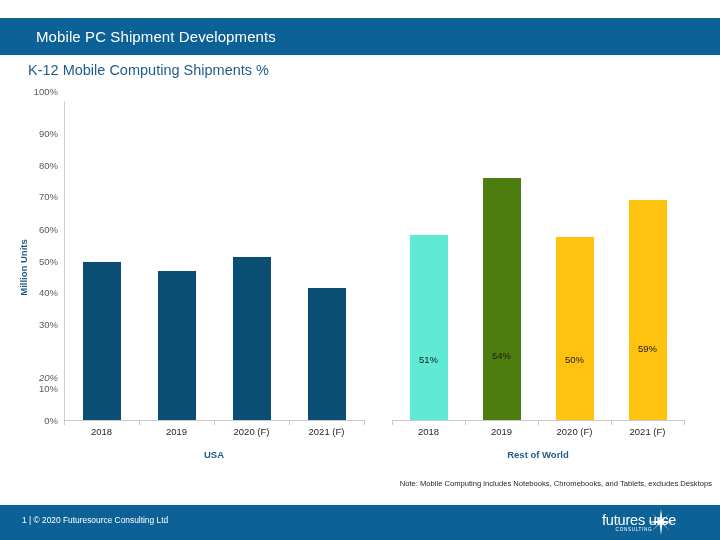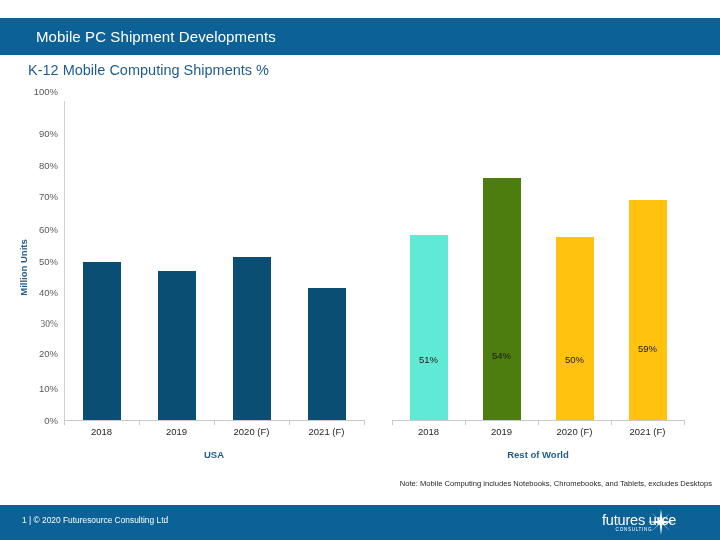--- a/index.html
+++ b/index.html
@@ -219,22 +219,22 @@
 
   <div id="title-band"></div>
   <div id="title-text">Mobile PC Shipment Developments</div>
 
   <div id="chart-heading">K-12 Mobile Computing Shipments %</div>
 
   <div id="plot">
     <div id="ytick-wrap">
         <div class="ytick" style="top: 420px;">0%</div>
         <div class="ytick" style="top: 388.1px;">10%</div>
-        <div class="ytick" style="top: 353px;">20%</div>
-        <div class="ytick" style="top: 324.3px; font-family: Liberation Serif, serif;">30%</div>
+        <div class="ytick" style="top: 377px; font-style: italic;">20%</div>
+        <div class="ytick" style="top: 324.3px;">30%</div>
         <div class="ytick" style="top: 292.4px;">40%</div>
         <div class="ytick" style="top: 260.5px;">50%</div>
         <div class="ytick" style="top: 228.6px;">60%</div>
         <div class="ytick" style="top: 196px;">70%</div>
         <div class="ytick" style="top: 164.8px;">80%</div>
         <div class="ytick" style="top: 132.9px;">90%</div>
         <div class="ytick" style="top: 91px;">100%</div>
       </div>
     <div id="yaxis-line"></div>
     <div id="yaxis-title">Million Units</div>

